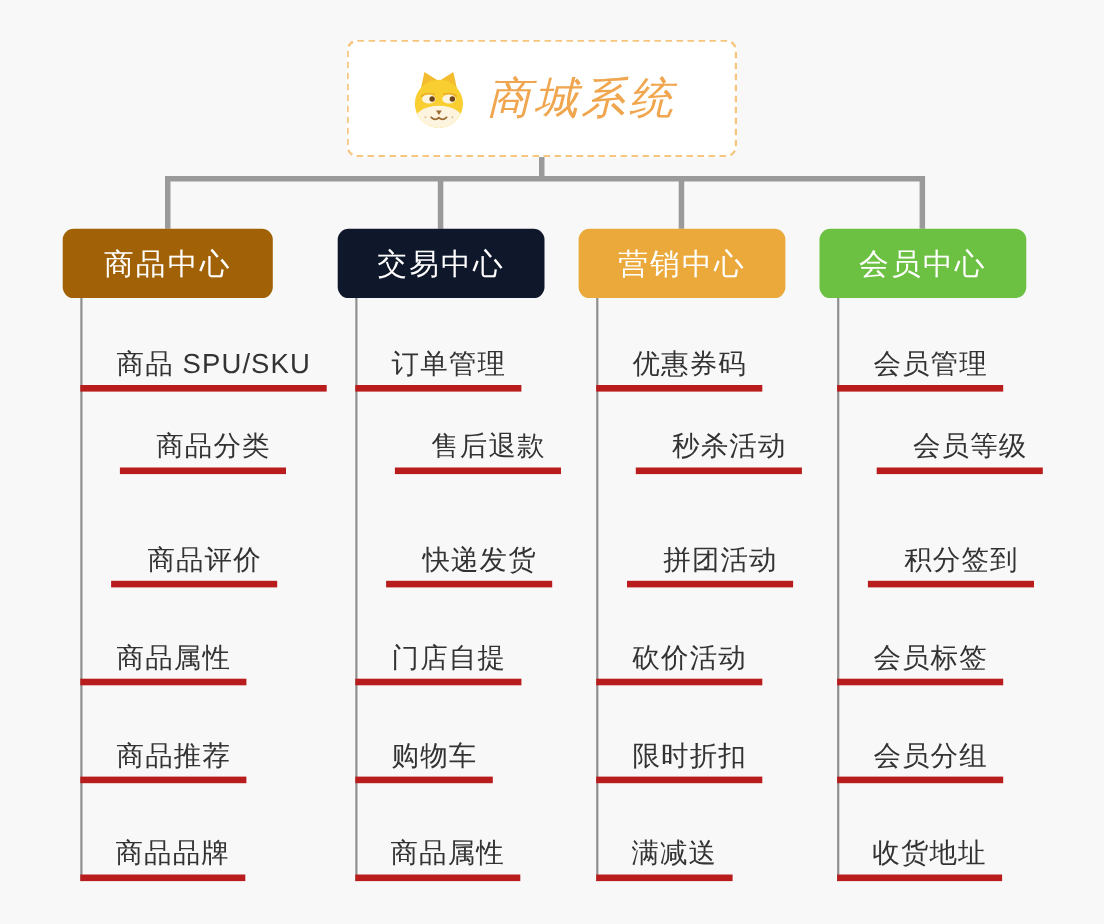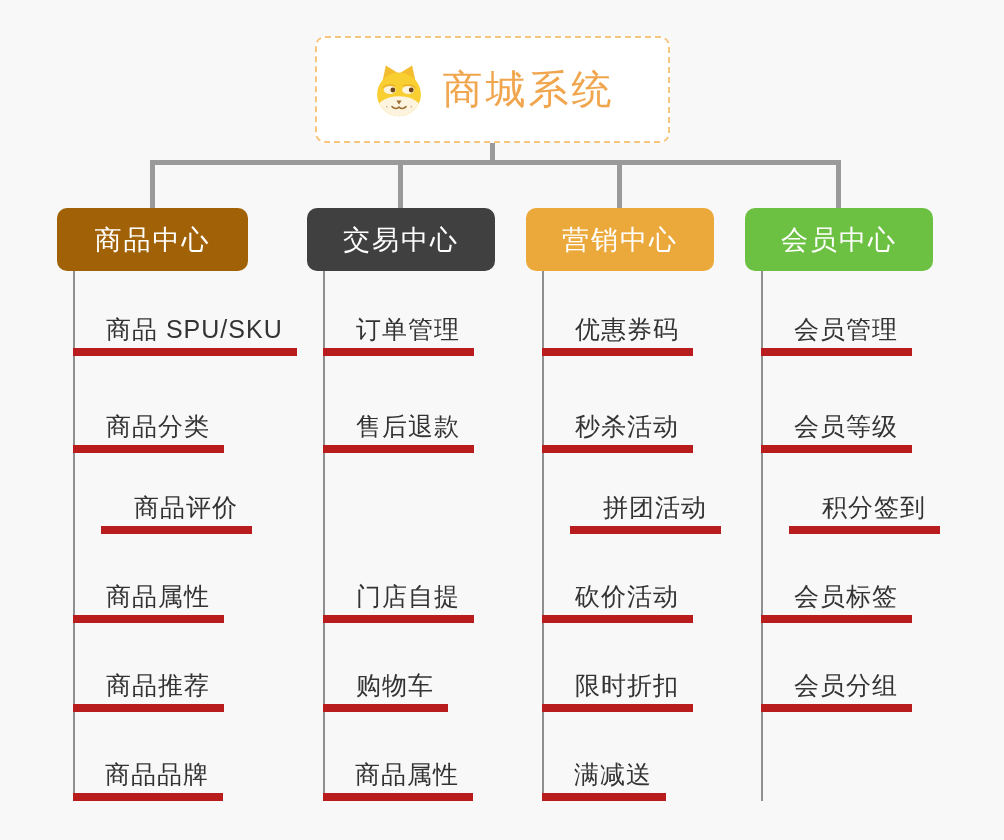--- a/index.html
+++ b/index.html
@@ -27,20 +27,21 @@
     display:flex;
     align-items:center;
     justify-content:center;
     gap:16px;
   }
   .root-title {
     font-size:40px;
     color:#F0A64E;
     letter-spacing:3px;
     white-space:nowrap;
+    font-style:italic;
   }
 
   
   .line { position:absolute; background:#9A9A9A; }
   .root-drop { left:490px; top:141px; width:5px; height:21px; }
   .h-line    { left:150px; top:160px; width:690px; height:5px; }
   .drop      { top:160px; width:5px; height:48px; }
   .drop.c1 { left:150px; }
   .drop.c2 { left:398px; }
   .drop.c3 { left:617px; }
@@ -71,36 +72,36 @@
   .branch.b2 { left:307px; width:188px; }
   .branch.b3 { left:526px; width:188px;text-align:center; }
   .branch.b4 { left:745px; width:188px; }
 
   
   .item {
     position:absolute;
     height:42px;
     box-sizing:border-box;
     padding:0 14px 6px 33px;
-    border-bottom:8px solid #b91c1c;
+    border-bottom:6px solid #b91c1c;
     display:flex;
     align-items:flex-end;
     font-size:25px;
     line-height:1;
     letter-spacing:1px;
     color:#333333;
     white-space:nowrap;
     cursor:default;
   }
   .item.c1 { left:73px; }
   .item.c2 { left:323px; }
   .item.c3 { left:542px; }
   .item.c4 { left:761px; }
   .item.r1 { top:314px; }
-  .item.r2 { top:411px; }
+  .item.r2 { top:389px;margin-left:36px; }
   .item.r3 { top:492px;margin-left:28px; }
   .item.r4 { top:581px;font-family:Liberation Serif, serif; }
   .item.r5 { top:670px;text-align:right; }
   .item.r6 { top:759px;padding-left:32px; }
 </style>
 </head>
 <body>
 
 <div class="canvas">
 
@@ -138,49 +139,51 @@
         <circle cx="18" cy="52" r="1" fill="#D9BE8D"></circle>
         <circle cx="46" cy="52" r="1" fill="#D9BE8D"></circle>
       </svg>
     </span>
     <span class="root-title">商城系统</span>
   </div>
 
   <div class="branch b1" style="background: #a16207;">
     <span>商品中心</span>
   </div>
-  <div class="branch b2" style="background: #404040; font-family: Liberation Serif, serif;">
+  <div class="branch b2" style="background: #0f172a; font-family: Liberation Serif, serif;">
     <span>交易中心</span>
   </div>
   <div class="branch b3" style="background: rgb(235, 169, 59);">
     <span>营销中心</span>
   </div>
   <div class="branch b4" style="background: rgb(108, 193, 66);">
     <span>会员中心</span>
   </div>
 
   <div class="item c1 r1">商品 SPU/SKU</div>
   <div class="item c1 r2">商品分类</div>
   <div class="item c1 r3">商品评价</div>
   <div class="item c1 r4">商品属性</div>
   <div class="item c1 r5">商品推荐</div>
   <div class="item c1 r6">商品品牌</div>
 
   <div class="item c2 r1">订单管理</div>
   <div class="item c2 r2">售后退款</div>
+  <div class="item c2 r3">快递发货</div>
   <div class="item c2 r4">门店自提</div>
   <div class="item c2 r5">购物车</div>
   <div class="item c2 r6">商品属性</div>
 
   <div class="item c3 r1">优惠券码</div>
   <div class="item c3 r2">秒杀活动</div>
   <div class="item c3 r3">拼团活动</div>
   <div class="item c3 r4">砍价活动</div>
   <div class="item c3 r5">限时折扣</div>
   <div class="item c3 r6">满减送</div>
 
   <div class="item c4 r1">会员管理</div>
   <div class="item c4 r2">会员等级</div>
   <div class="item c4 r3">积分签到</div>
   <div class="item c4 r4">会员标签</div>
   <div class="item c4 r5">会员分组</div>
+  <div class="item c4 r6">收货地址</div>
 
 </div>
 
 </body></html>

